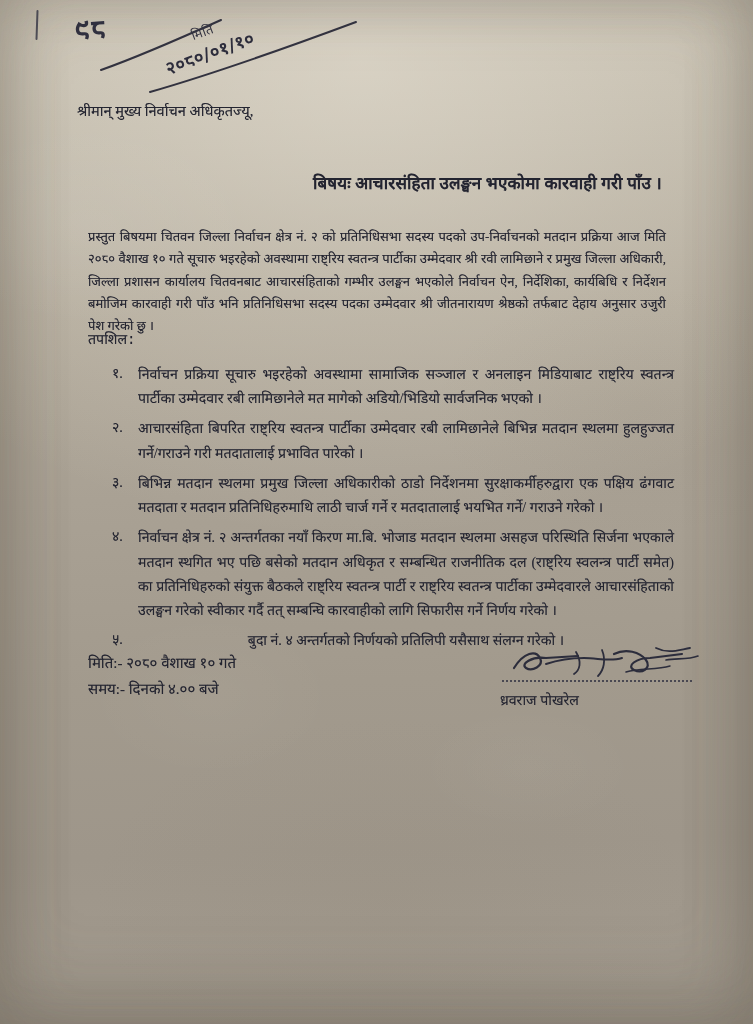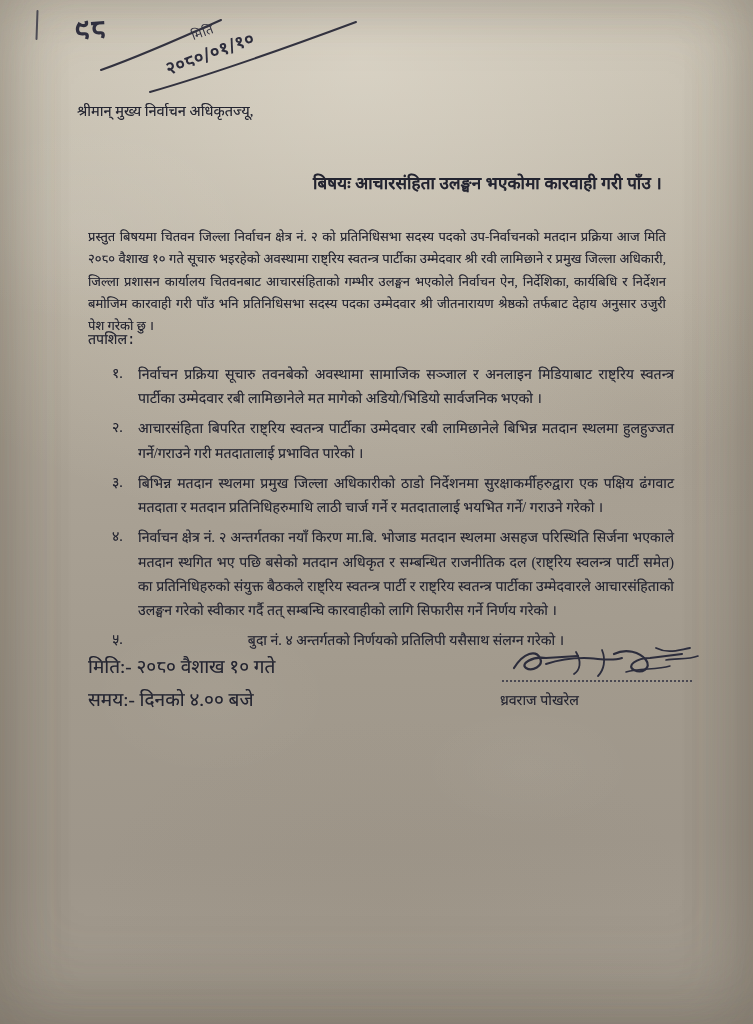--- a/index.html
+++ b/index.html
@@ -165,21 +165,21 @@
     line-height: 1.72;
     text-align: justify;
     text-justify: inter-word;
   }
   .li-text.nojust { text-align: center; }
 
   
   #footer-left {
     position: absolute;
     left: 88px; top: 650px;
-    font-size: 19px;
+    font-size: 15px;
     line-height: 1.75;
   }
   #footer-left div { white-space: nowrap; }
 
   #sign-block {
     position: absolute;
     left: 500px; top: 646px;
     width: 230px;
     font-size: 14.2px;
     line-height: 1.7;
@@ -242,21 +242,21 @@
     <div id="subject" class="nep">बिषयः आचारसंहिता उलङ्घन भएकोमा कारवाही गरी पाँउ ।</div>
 
     <div id="body-para" class="nep">प्रस्तुत बिषयमा चितवन जिल्ला निर्वाचन क्षेत्र नं. २ को प्रतिनिधिसभा सदस्य पदको उप-निर्वाचनको मतदान प्रक्रिया आज मिति २०८० वैशाख १० गते सूचारु भइरहेको अवस्थामा राष्ट्रिय स्वतन्त्र पार्टीका उम्मेदवार श्री रवी लामिछाने र प्रमुख जिल्ला अधिकारी, जिल्ला प्रशासन कार्यालय चितवनबाट आचारसंहिताको गम्भीर उलङ्घन भएकोले निर्वाचन ऐन, निर्देशिका, कार्यबिधि र निर्देशन बमोजिम कारवाही गरी पाँउ भनि प्रतिनिधिसभा सदस्य पदका उम्मेदवार श्री जीतनारायण श्रेष्ठको तर्फबाट देहाय अनुसार उजुरी पेश गरेको छु ।</div>
 
     <div id="tapasil" class="nep">तपशिल:</div>
 
     <div id="list" class="nep">
 
       <div class="li">
         <div class="li-num">१.</div>
-        <div class="li-text">निर्वाचन प्रक्रिया सूचारु तवनबेको अवस्थामा सामाजिक सञ्जाल र अनलाइन मिडियाबाट राष्ट्रिय स्वतन्त्र पार्टीका उम्मेदवार रबी लामिछानेले मत मागेको अडियो/भिडियो सार्वजनिक भएको ।</div>
+        <div class="li-text">निर्वाचन प्रक्रिया सूचारु भइरहेको अवस्थामा सामाजिक सञ्जाल र अनलाइन मिडियाबाट राष्ट्रिय स्वतन्त्र पार्टीका उम्मेदवार रबी लामिछानेले मत मागेको अडियो/भिडियो सार्वजनिक भएको ।</div>
       </div>
 
       <div class="li">
         <div class="li-num">२.</div>
         <div class="li-text">आचारसंहिता बिपरित राष्ट्रिय स्वतन्त्र पार्टीका उम्मेदवार रबी लामिछानेले बिभिन्न मतदान स्थलमा हुलहुज्जत गर्ने/गराउने गरी मतदातालाई प्रभावित पारेको ।</div>
       </div>
 
       <div class="li">
         <div class="li-num">३.</div>
         <div class="li-text">बिभिन्न मतदान स्थलमा प्रमुख जिल्ला अधिकारीको ठाडो निर्देशनमा सुरक्षाकर्मीहरुद्वारा एक पक्षिय ढंगवाट मतदाता र मतदान प्रतिनिधिहरुमाथि लाठी चार्ज गर्ने र मतदातालाई भयभित गर्ने/ गराउने गरेको ।</div>

